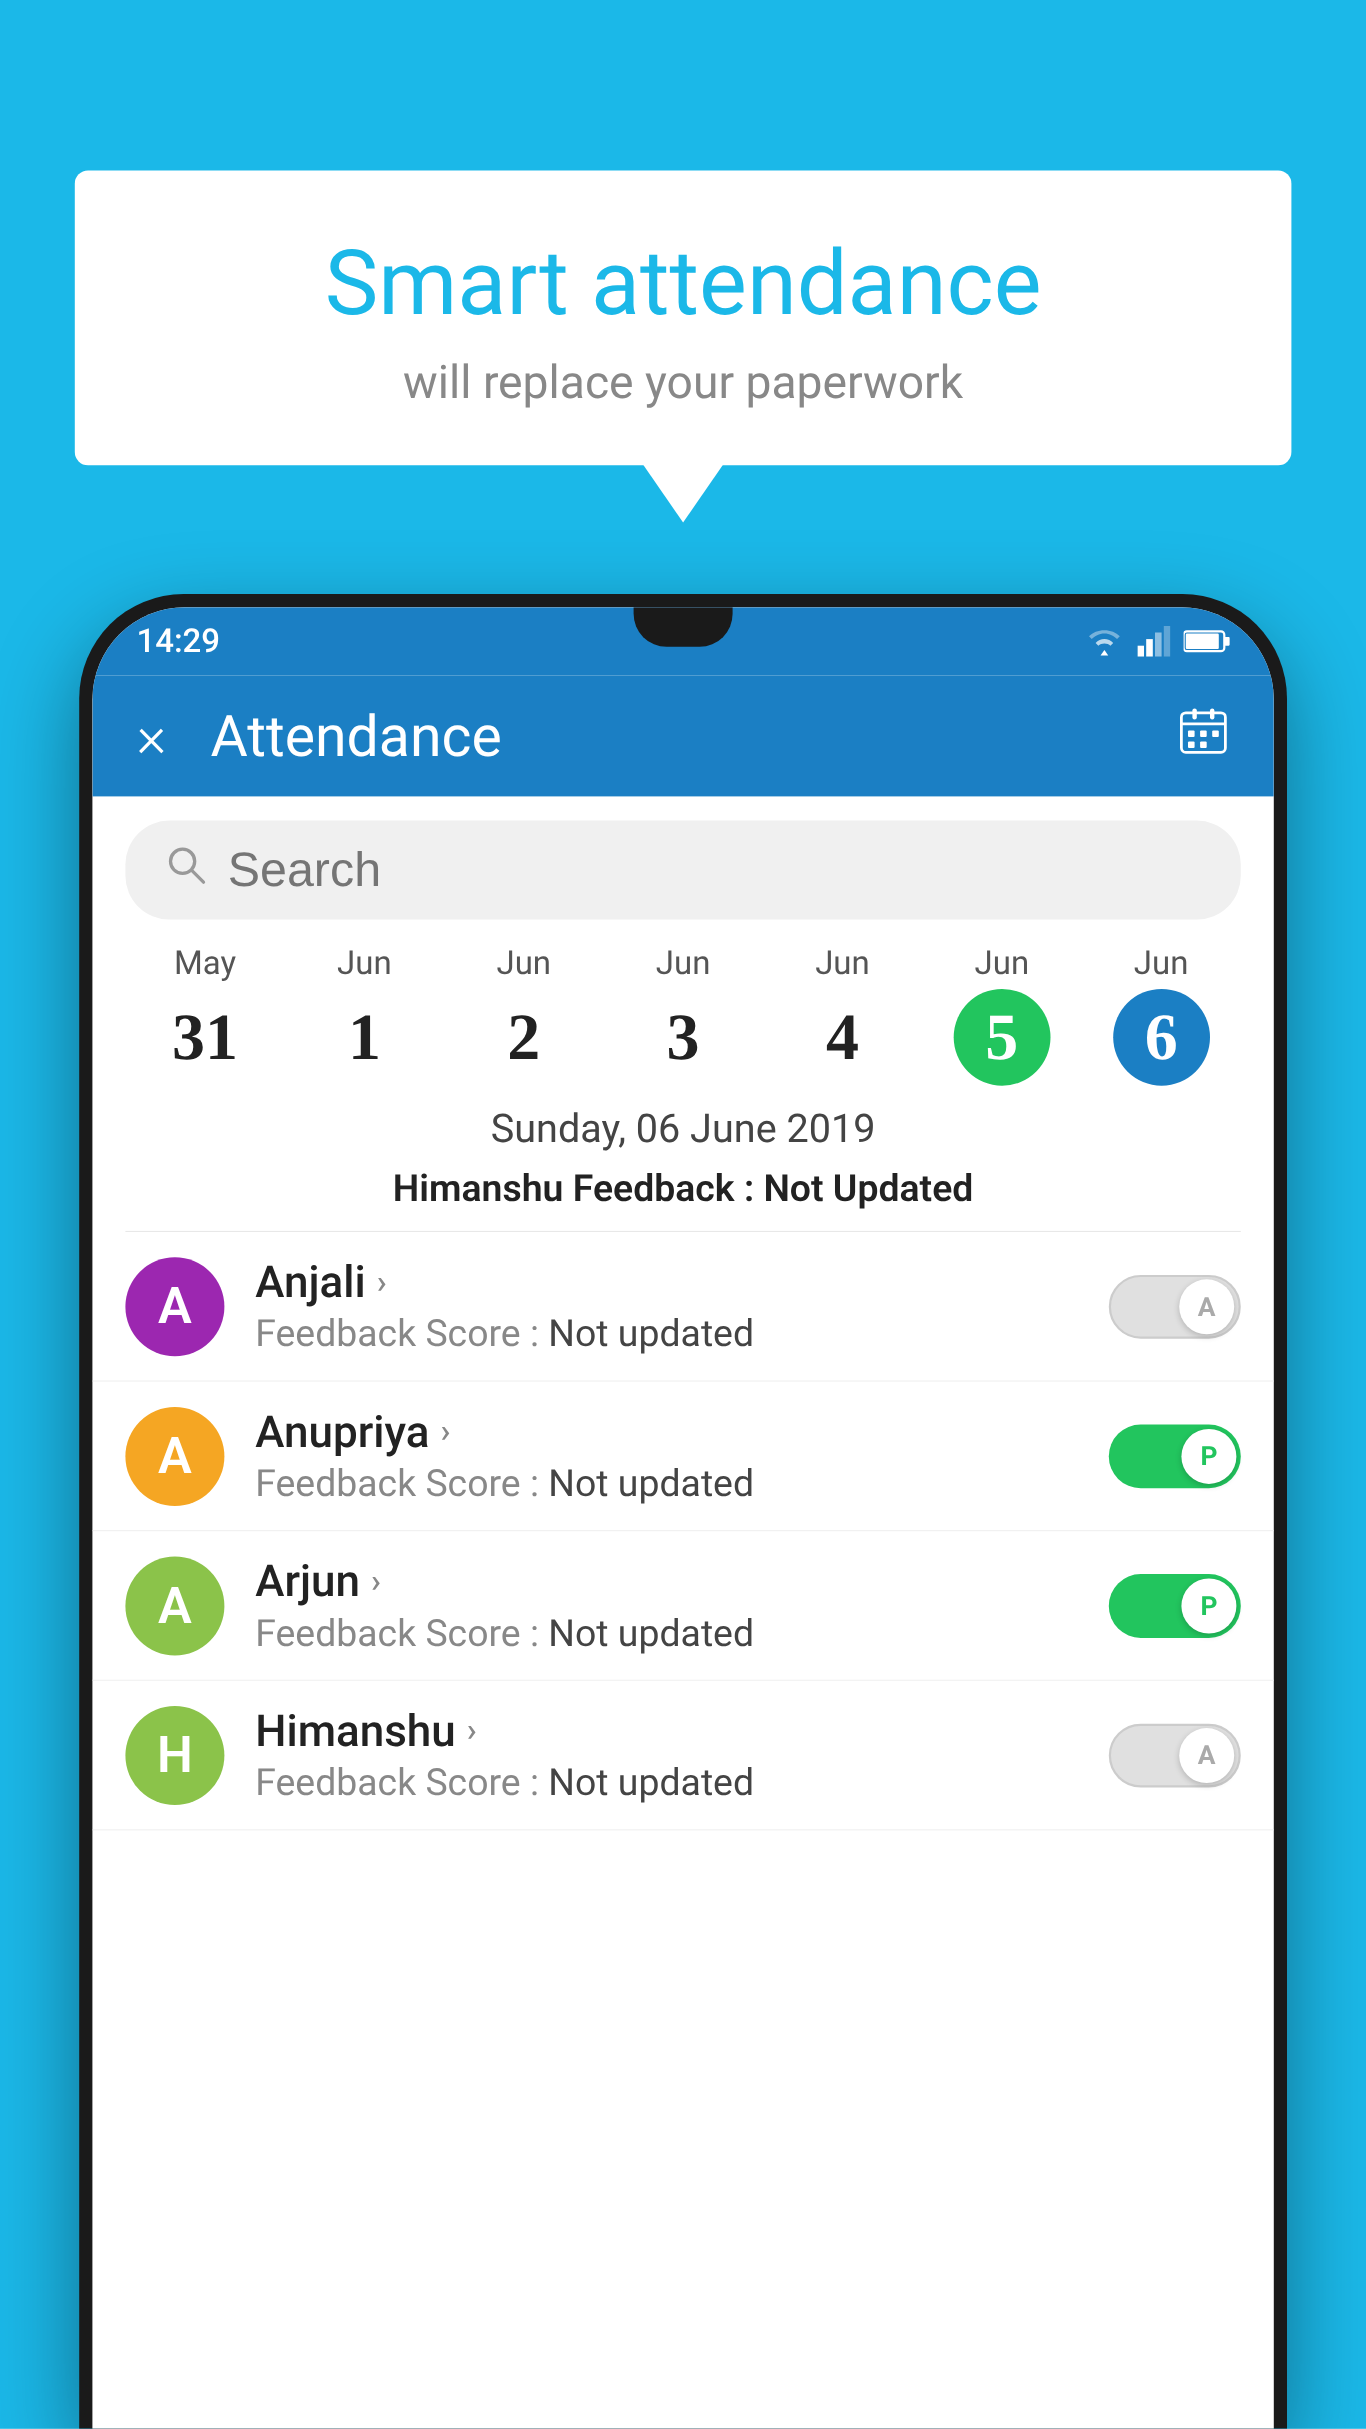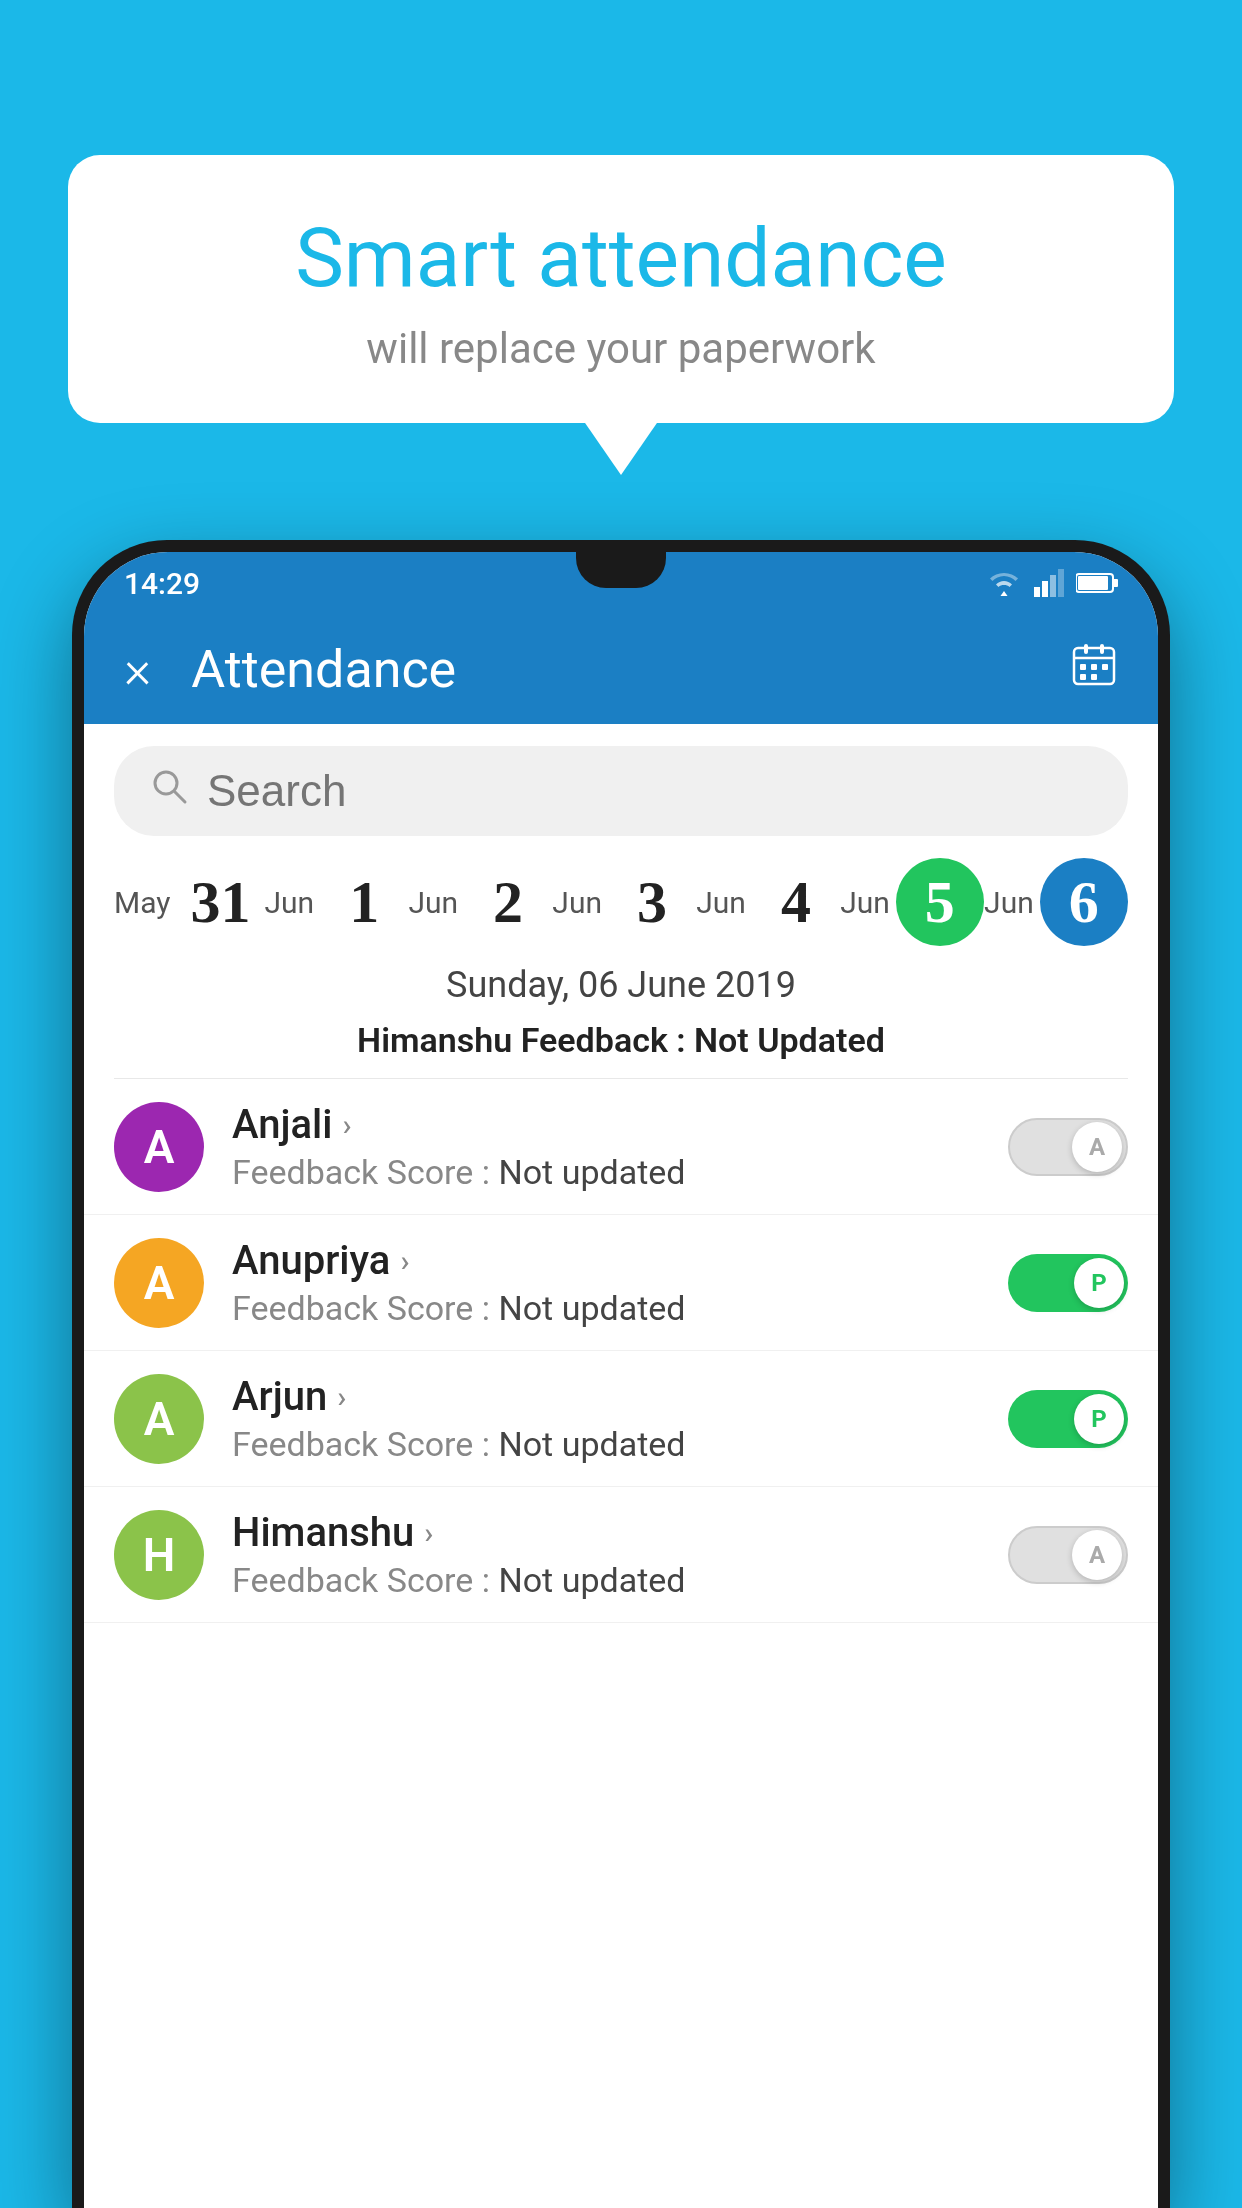--- a/index.html
+++ b/index.html
@@ -13,21 +13,21 @@
       position: relative;
     }
 
     
     .speech-bubble {
       position: absolute;
       top: 155px;
       left: 68px;
       right: 68px;
       background: white;
-      border-radius: 32px;
+      border-radius: 12px;
       padding: 55px 60px 50px;
       text-align: center;
     }
     .speech-bubble::after {
       content: '';
       position: absolute;
       bottom: -52px;
       left: 50%;
       transform: translateX(-50%);
       width: 0;
@@ -153,20 +153,21 @@
     .date-strip {
       display: flex;
       align-items: flex-start;
       padding: 0 30px;
       gap: 0;
       margin-top: 8px;
     }
     .date-item {
       flex: 1;
       display: flex;
+      flex-direction: column;
       align-items: center;
       gap: 6px;
     }
     .date-month {
       font-size: 30px;
       color: #555;
     }
     .date-day {
       font-size: 60px;
       font-weight: 600;

